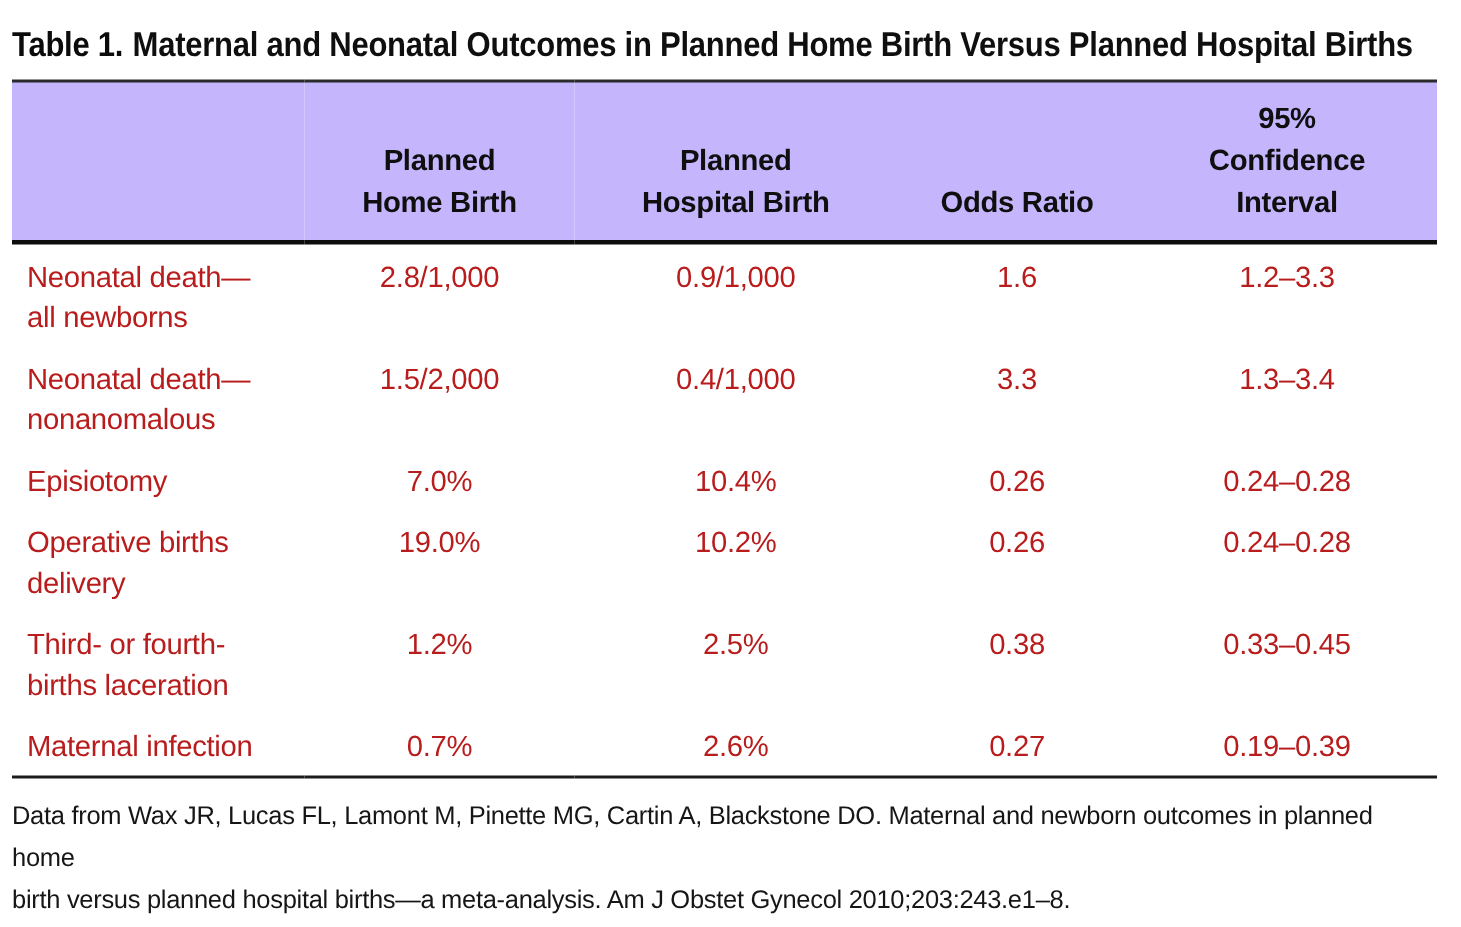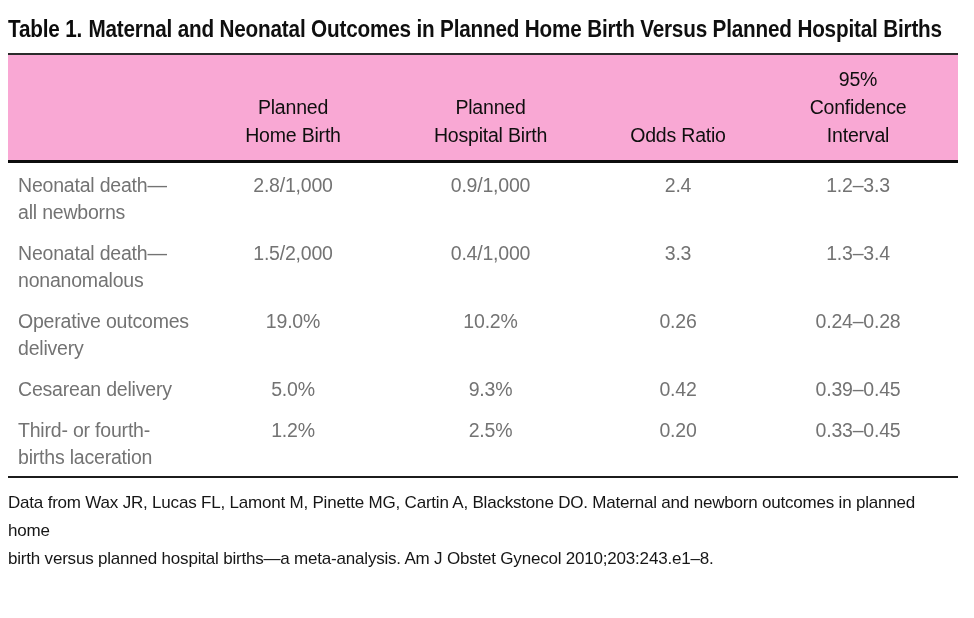--- a/index.html
+++ b/index.html
@@ -27,43 +27,43 @@
   }
   .title-label { font-weight: 900; color: #0b0b0b; }
   .title-rest  { font-weight: 600; margin-left: 7px; color: #0f0f0f; }
   
   table.outcomes {
     width: 950px;
     border-collapse: collapse;
     table-layout: fixed;
   }
   thead th {
-    background: #f9a8d4;
+    background: #c4b5fd;
     border-top: 2px solid #2b2b2b;
     border-bottom: 3px solid #0d0d0d;
-    font-weight: normal;
+    font-weight: bold;
     font-size: 19.5px;
     line-height: 28px;
     letter-spacing: -0.2px;
     text-align: center;
     vertical-align: bottom;
     padding: 10px 0 11px 0;
     white-space: pre-line;
     height: 98px;
     color: #0f0f0f;
   }
   tbody td {
     font-size: 19.5px;
     line-height: 27px;
     letter-spacing: -0.2px;
     vertical-align: top;
     text-align: center;
     padding: 9px 0 5px 0;
     white-space: pre-line;
-    color: #737373;
+    color: #b91c1c;
   }
   tbody td.outcome {
     text-align: left;
     padding-left: 10px;
   }
   tbody tr:last-child td { border-bottom: 2px solid #1c1c1c; }
   
   .footnote {
     width: 950px;
     margin-top: 11px;
@@ -103,53 +103,60 @@
 Confidence
 Interval</th>
       </tr>
     </thead>
     <tbody>
       <tr>
         <td class="outcome">Neonatal death—
 all newborns</td>
         <td>2.8/1,000</td>
         <td>0.9/1,000</td>
-        <td>2.4</td>
+        <td>1.6</td>
         <td>1.2–3.3</td>
       </tr>
       <tr>
         <td class="outcome">Neonatal death—
 nonanomalous</td>
         <td>1.5/2,000</td>
         <td>0.4/1,000</td>
         <td>3.3</td>
         <td>1.3–3.4</td>
       </tr>
       <tr>
-        <td class="outcome">Operative outcomes
+        <td class="outcome">Episiotomy</td>
+        <td>7.0%</td>
+        <td>10.4%</td>
+        <td>0.26</td>
+        <td>0.24–0.28</td>
+      </tr>
+      <tr>
+        <td class="outcome">Operative births
 delivery</td>
         <td>19.0%</td>
         <td>10.2%</td>
         <td>0.26</td>
         <td>0.24–0.28</td>
       </tr>
       <tr>
-        <td class="outcome">Cesarean delivery</td>
-        <td>5.0%</td>
-        <td>9.3%</td>
-        <td>0.42</td>
-        <td>0.39–0.45</td>
-      </tr>
-      <tr>
         <td class="outcome">Third- or fourth-
 births laceration</td>
         <td>1.2%</td>
         <td>2.5%</td>
-        <td>0.20</td>
+        <td>0.38</td>
         <td>0.33–0.45</td>
+      </tr>
+      <tr>
+        <td class="outcome">Maternal infection</td>
+        <td>0.7%</td>
+        <td>2.6%</td>
+        <td>0.27</td>
+        <td>0.19–0.39</td>
       </tr>
     </tbody>
   </table>
 
   <div class="footnote">Data from Wax JR, Lucas FL, Lamont M, Pinette MG, Cartin A, Blackstone DO. Maternal and newborn outcomes in planned home
 birth versus planned hospital births—a meta-analysis. Am J Obstet Gynecol 2010;203:243.e1–8.</div>
 
 </div>
 
 </body></html>

